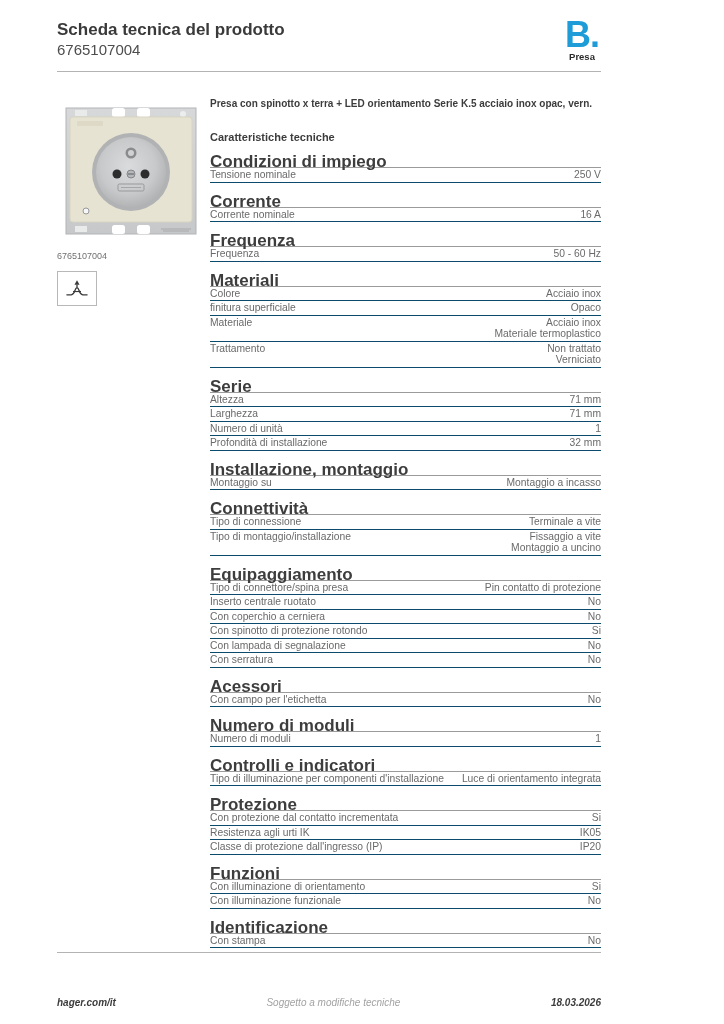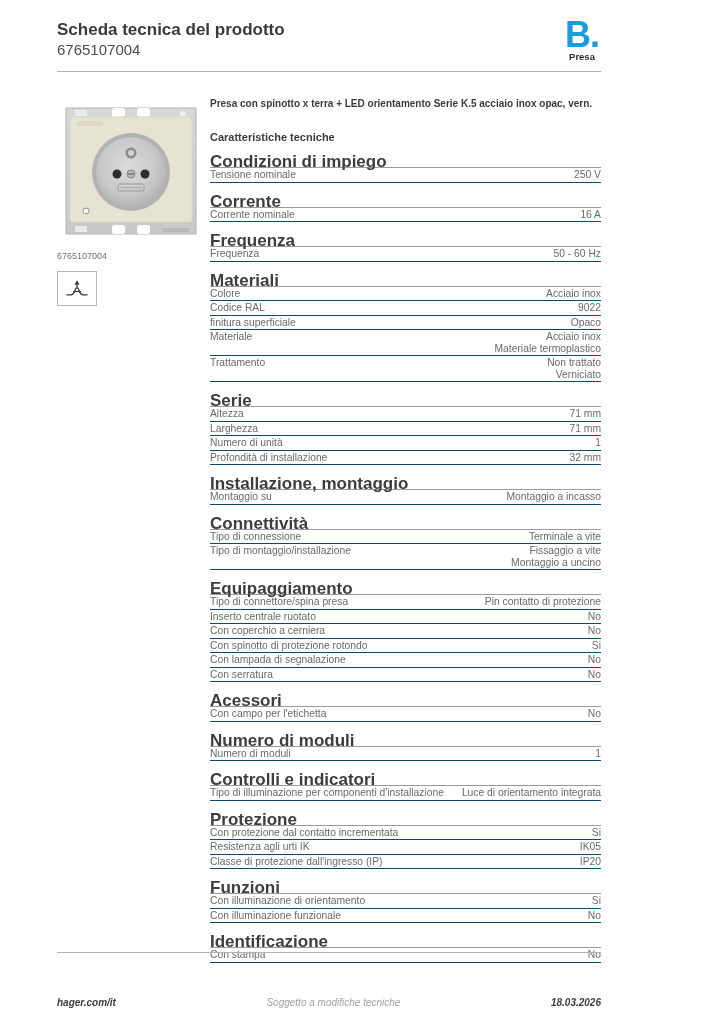--- a/index.html
+++ b/index.html
@@ -177,26 +177,20 @@
           </div>
           <div class="section">
             <div class="section-header">Materiali</div>
             <div class="spec-row">
               <div class="spec-label">Colore</div>
               <div class="spec-value">
                 <div>Acciaio inox</div>
               </div>
             </div>
             <div class="spec-row">
-              <div class="spec-label">Codice RAL</div>
-              <div class="spec-value">
-                <div>9022</div>
-              </div>
-            </div>
-            <div class="spec-row">
               <div class="spec-label">finitura superficiale</div>
               <div class="spec-value">
                 <div>Opaco</div>
               </div>
             </div>
             <div class="spec-row">
               <div class="spec-label">Materiale</div>
               <div class="spec-value">
                 <div>Acciaio inox</div>
                 <div>Materiale termoplastico</div>

